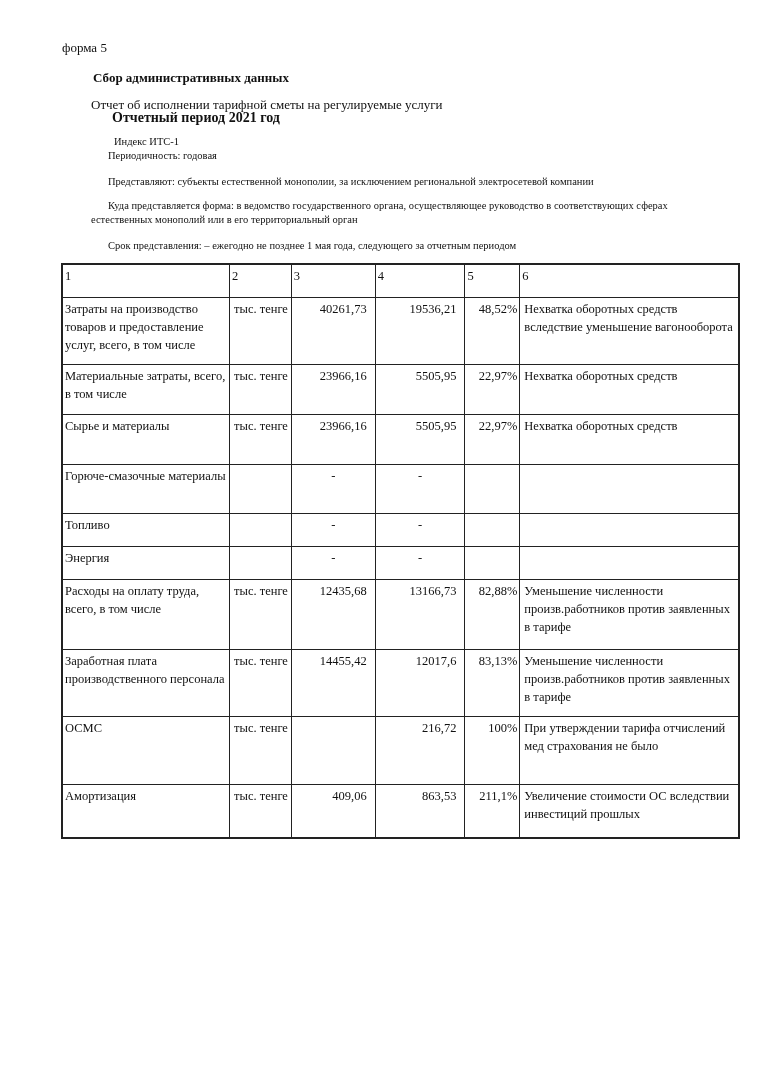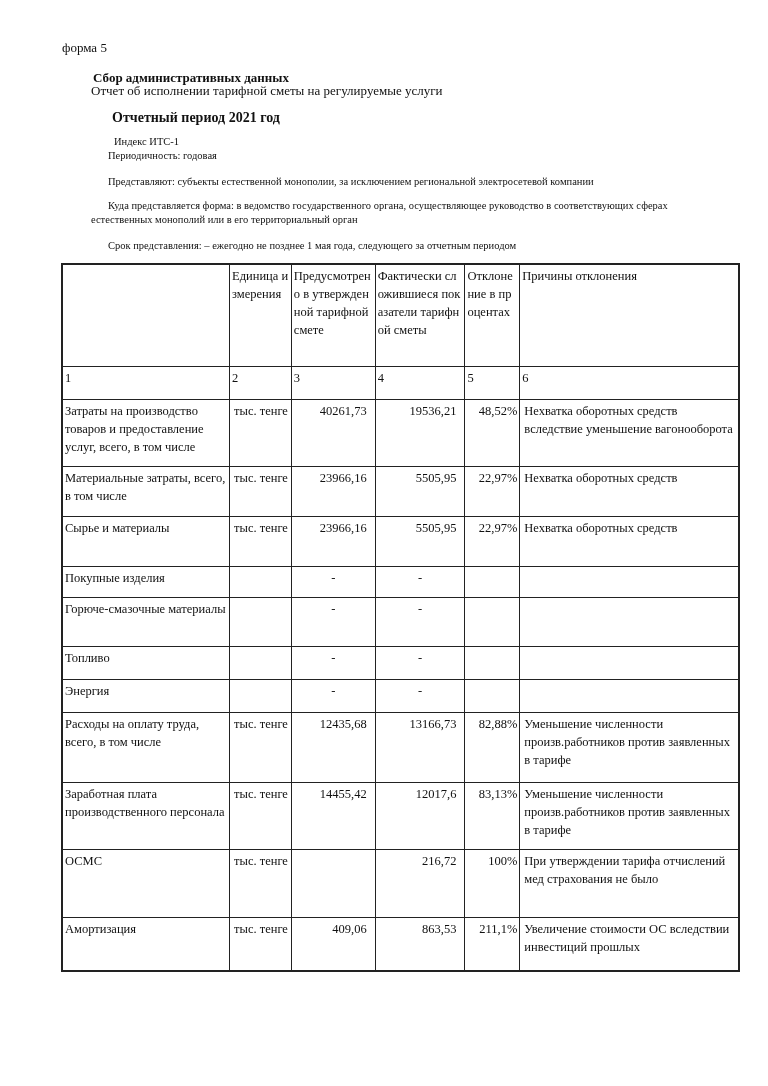--- a/index.html
+++ b/index.html
@@ -3,21 +3,21 @@
 <meta charset="utf-8">
 <style>
   html, body { margin: 0; padding: 0; background: #ffffff; }
   body {
     width: 768px; height: 1086px; position: relative; overflow: hidden;
     font-family: "Liberation Serif", serif; color: #111;
   }
   .t { position: absolute; white-space: nowrap; }
   .forma { left: 62px; top: 40px; font-size: 13px; }
   .title { left: 93px; top: 70px; font-size: 13px; font-weight: bold; }
-  .report { left: 91px; top: 83px; font-size: 13px; }
+  .report { left: 91px; top: 97px; font-size: 13px; }
   .period { left: 112px; top: 110px; font-size: 14px; font-weight: bold; }
   .index { left: 114px; top: 136px; font-size: 10.5px; text-align: right; }
   .periodicity { left: 108px; top: 150px; font-size: 10.5px; }
   .presenters { left: 108px; top: 176px; font-size: 10.5px; }
   .where1 { left: 108px; top: 200px; font-size: 10.5px; }
   .where2 { left: 91px; top: 214px; font-size: 10.5px; }
   .deadline { left: 108px; top: 240px; font-size: 10.5px; }
 
   table.main {
     position: absolute; left: 61px; top: 263px;
@@ -53,28 +53,20 @@
 <table class="main">
   <colgroup>
     <col class="c1">
       <col class="c2">
       <col class="c3">
       <col class="c4">
       <col class="c5">
       <col class="c6">
   </colgroup>
   <tbody>
-    <tr style="height:102px">
-      <td></td>
-      <td style="word-break:break-all">Единица измерения</td>
-      <td style="word-break:break-all">Предусмотрено в утвержденной тарифной смете</td>
-      <td style="word-break:break-all">Фактически сложившиеся показатели тарифной сметы</td>
-      <td style="word-break:break-all">Отклонение в процентах</td>
-      <td>Причины отклонения</td>
-    </tr>
     <tr style="height:33px">
       <td>1</td>
       <td>2</td>
       <td>3</td>
       <td>4</td>
       <td>5</td>
       <td>6</td>
     </tr>
   </tbody>
   <tbody id="data-rows">
@@ -94,28 +86,20 @@
     <td class="pct">22,97%</td>
     <td class="reason">Нехватка оборотных средств</td>
   </tr>
       <tr style="height: 50px; margin-left: 29px;">
     <td>Сырье и материалы</td>
     <td class="unit">тыс. тенге</td>
     <td class="num">23966,16</td>
     <td class="num">5505,95</td>
     <td class="pct">22,97%</td>
     <td class="reason">Нехватка оборотных средств</td>
-  </tr>
-      <tr style="height: 31px;">
-    <td>Покупные изделия</td>
-    <td class="unit"></td>
-    <td class="ctr">-</td>
-    <td class="ctr">-</td>
-    <td class="pct"></td>
-    <td class="reason"></td>
   </tr>
       <tr style="height: 49px;">
     <td>Горюче-смазочные материалы</td>
     <td class="unit"></td>
     <td class="ctr">-</td>
     <td class="ctr">-</td>
     <td class="pct"></td>
     <td class="reason"></td>
   </tr>
       <tr style="height: 33px; padding-left: 16px;">

